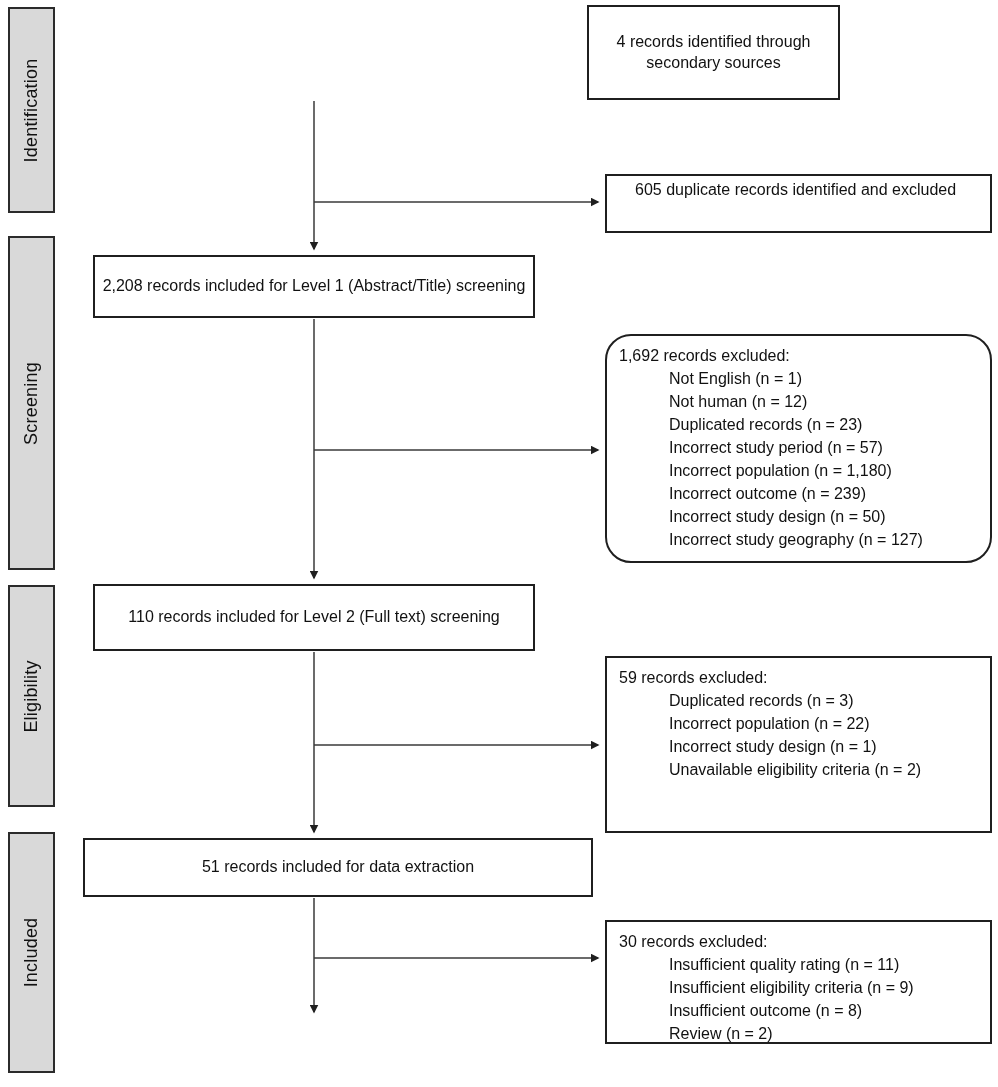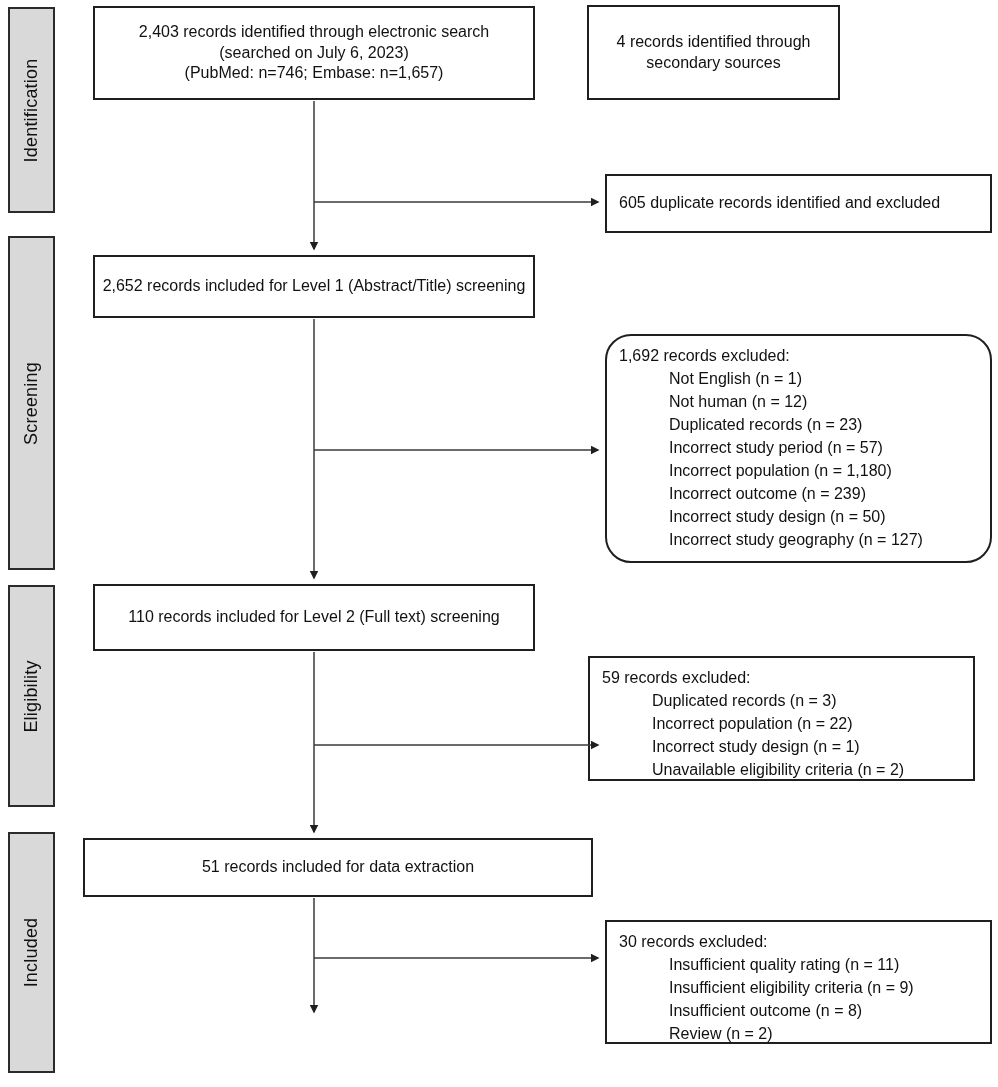--- a/index.html
+++ b/index.html
@@ -22,23 +22,22 @@
   .box.center {
     display: flex;
     flex-direction: column;
     justify-content: center;
     text-align: center;
     padding: 4px 6px;
   }
   .box.vcenter-left {
     display: flex;
     flex-direction: column;
-    justify-content: center;
     text-align: left;
-    padding: 4px 12px;
+    padding: 4px 28px;
   }
   .box.list {
     padding: 8px 12px;
     text-align: left;
   }
   .box.list .item { margin-left: 50px; line-height: 23px; }
   .box.list .title { line-height: 23px; }
   .stage {
     position: absolute;
     left: 8px;
@@ -74,28 +73,23 @@
   <div class="stage" style="top:236px; height:334px;">
     <span>Screening</span>
   </div>
   <div class="stage" style="top:585px; height:222px;">
     <span>Eligibility</span>
   </div>
   <div class="stage" style="top:832px; height:241px;">
     <span>Included</span>
   </div>
 
-  <div class="box center" style="left:93px; top:6px; width:442px; height:94px;">
-    <div>2,403 records identified through electronic search</div>
-    <div>(searched on July 6, 2023)</div>
-    <div>(PubMed: n=746; Embase: n=1,657)</div>
-  </div>
 
   <div class="box center" style="left:93px; top:255px; width:442px; height:63px;">
-    <div>2,652 records included for Level 1 (Abstract/Title) screening</div>
+    <div>2,208 records included for Level 1 (Abstract/Title) screening</div>
   </div>
 
   <div class="box center" style="left:93px; top:584px; width:442px; height:67px;">
     <div>110 records included for Level 2 (Full text) screening</div>
   </div>
 
   <div class="box center" style="left:83px; top:838px; width:510px; height:59px;">
     <div>51 records included for data extraction</div>
   </div>
 
@@ -113,21 +107,21 @@
     <div class="item">Not English (n = 1)</div>
     <div class="item">Not human (n = 12)</div>
     <div class="item">Duplicated records (n = 23)</div>
     <div class="item">Incorrect study period (n = 57)</div>
     <div class="item">Incorrect population (n = 1,180)</div>
     <div class="item">Incorrect outcome (n = 239)</div>
     <div class="item">Incorrect study design (n = 50)</div>
     <div class="item">Incorrect study geography (n = 127)</div>
   </div>
 
-  <div class="box list" style="left:588px; top:656px; width:387px; height:125px;">
+  <div class="box list" style="left:605px; top:656px; width:387px; height:177px;">
     <div class="title">59 records excluded:</div>
     <div class="item">Duplicated records (n = 3)</div>
     <div class="item">Incorrect population (n = 22)</div>
     <div class="item">Incorrect study design (n = 1)</div>
     <div class="item">Unavailable eligibility criteria (n = 2)</div>
   </div>
 
   <div class="box list" style="left:605px; top:900px; width:387px; height:124px;margin-top:20px;">
     <div class="title">30 records excluded:</div>
     <div class="item">Insufficient quality rating (n = 11)</div>

